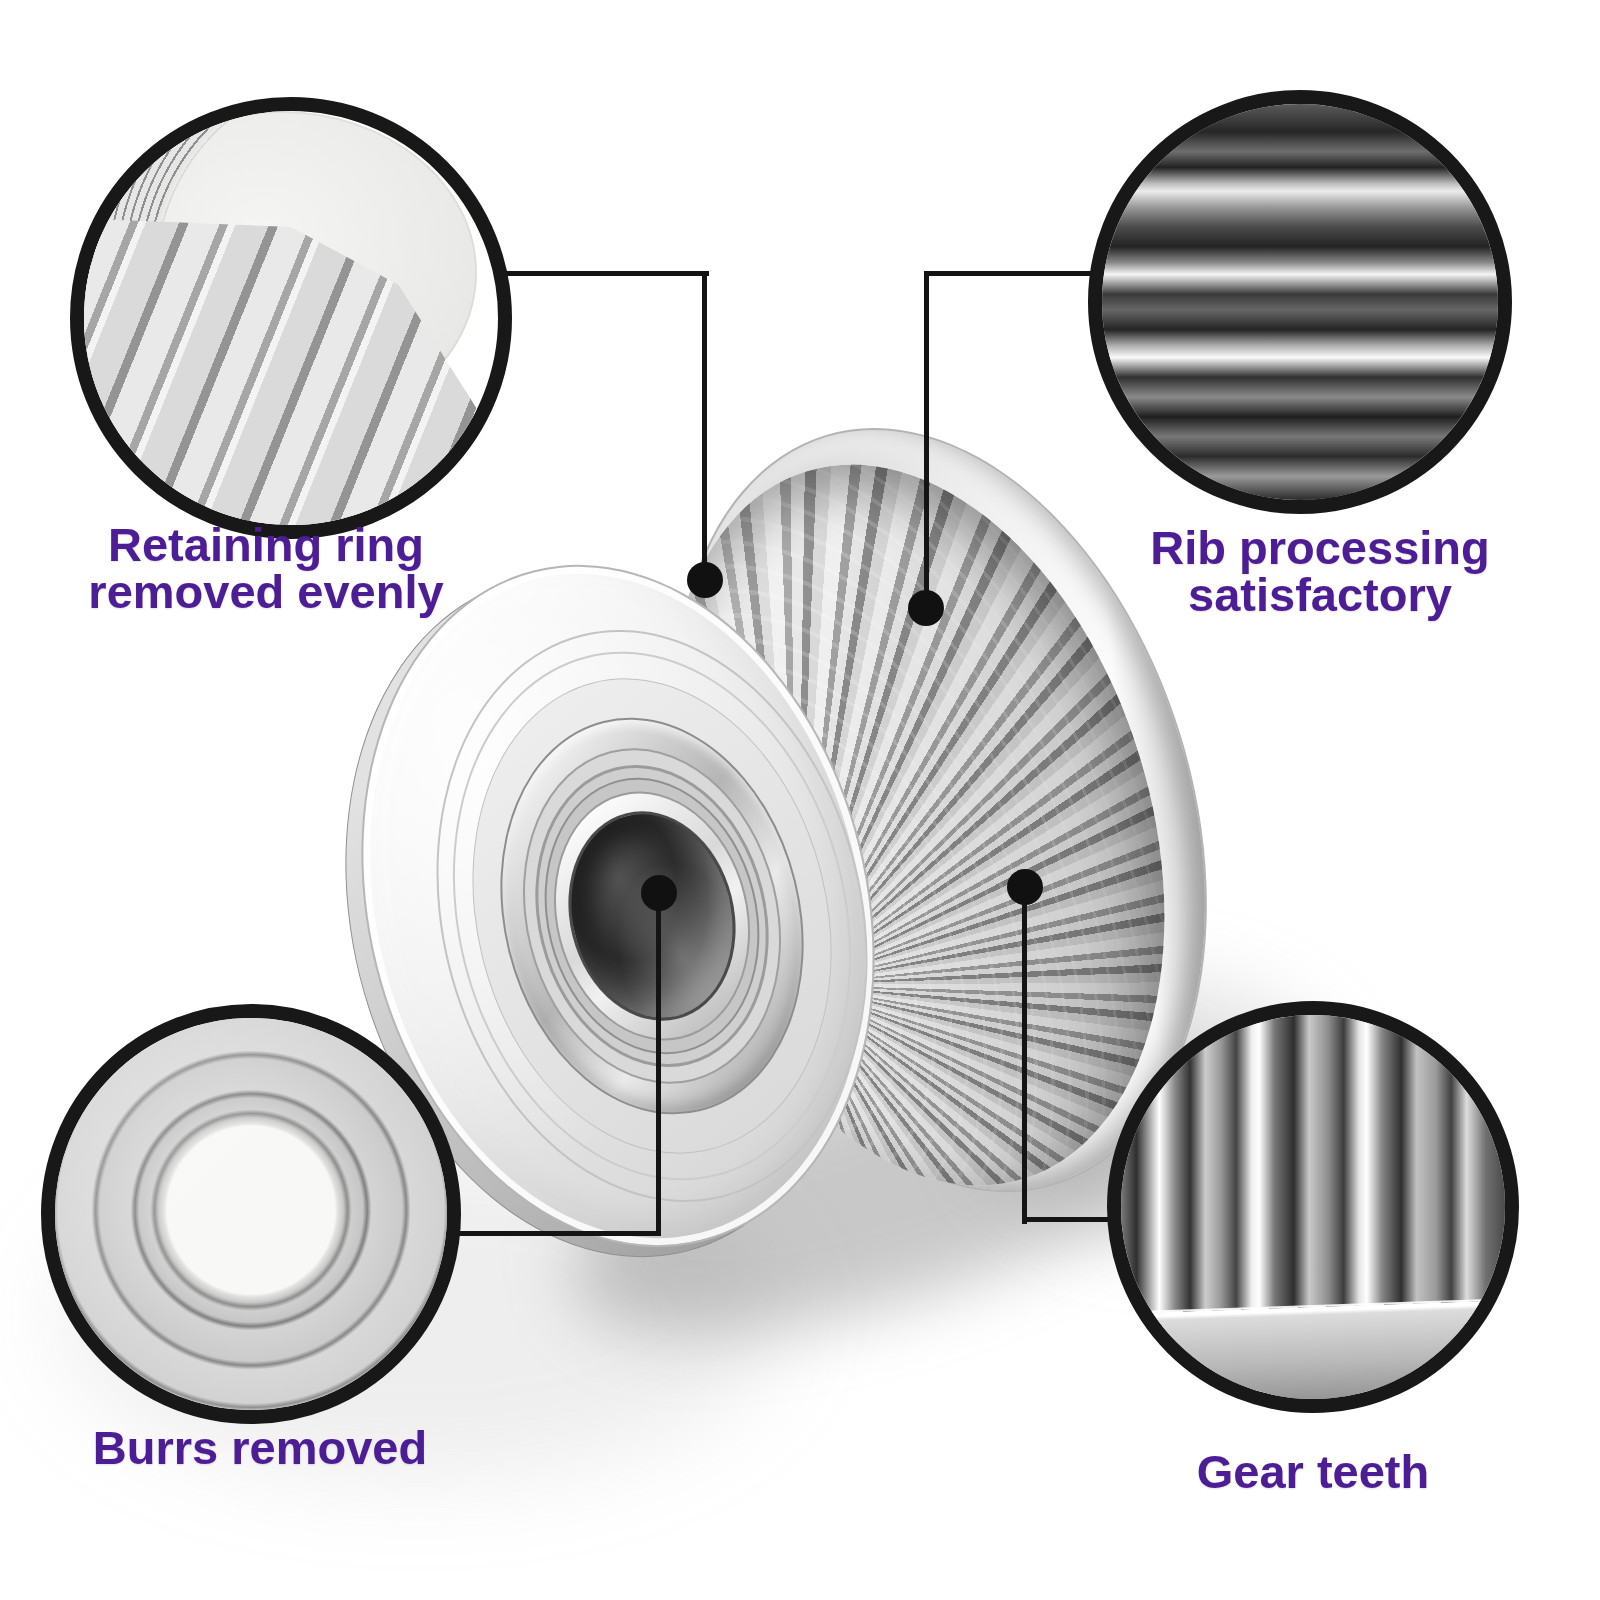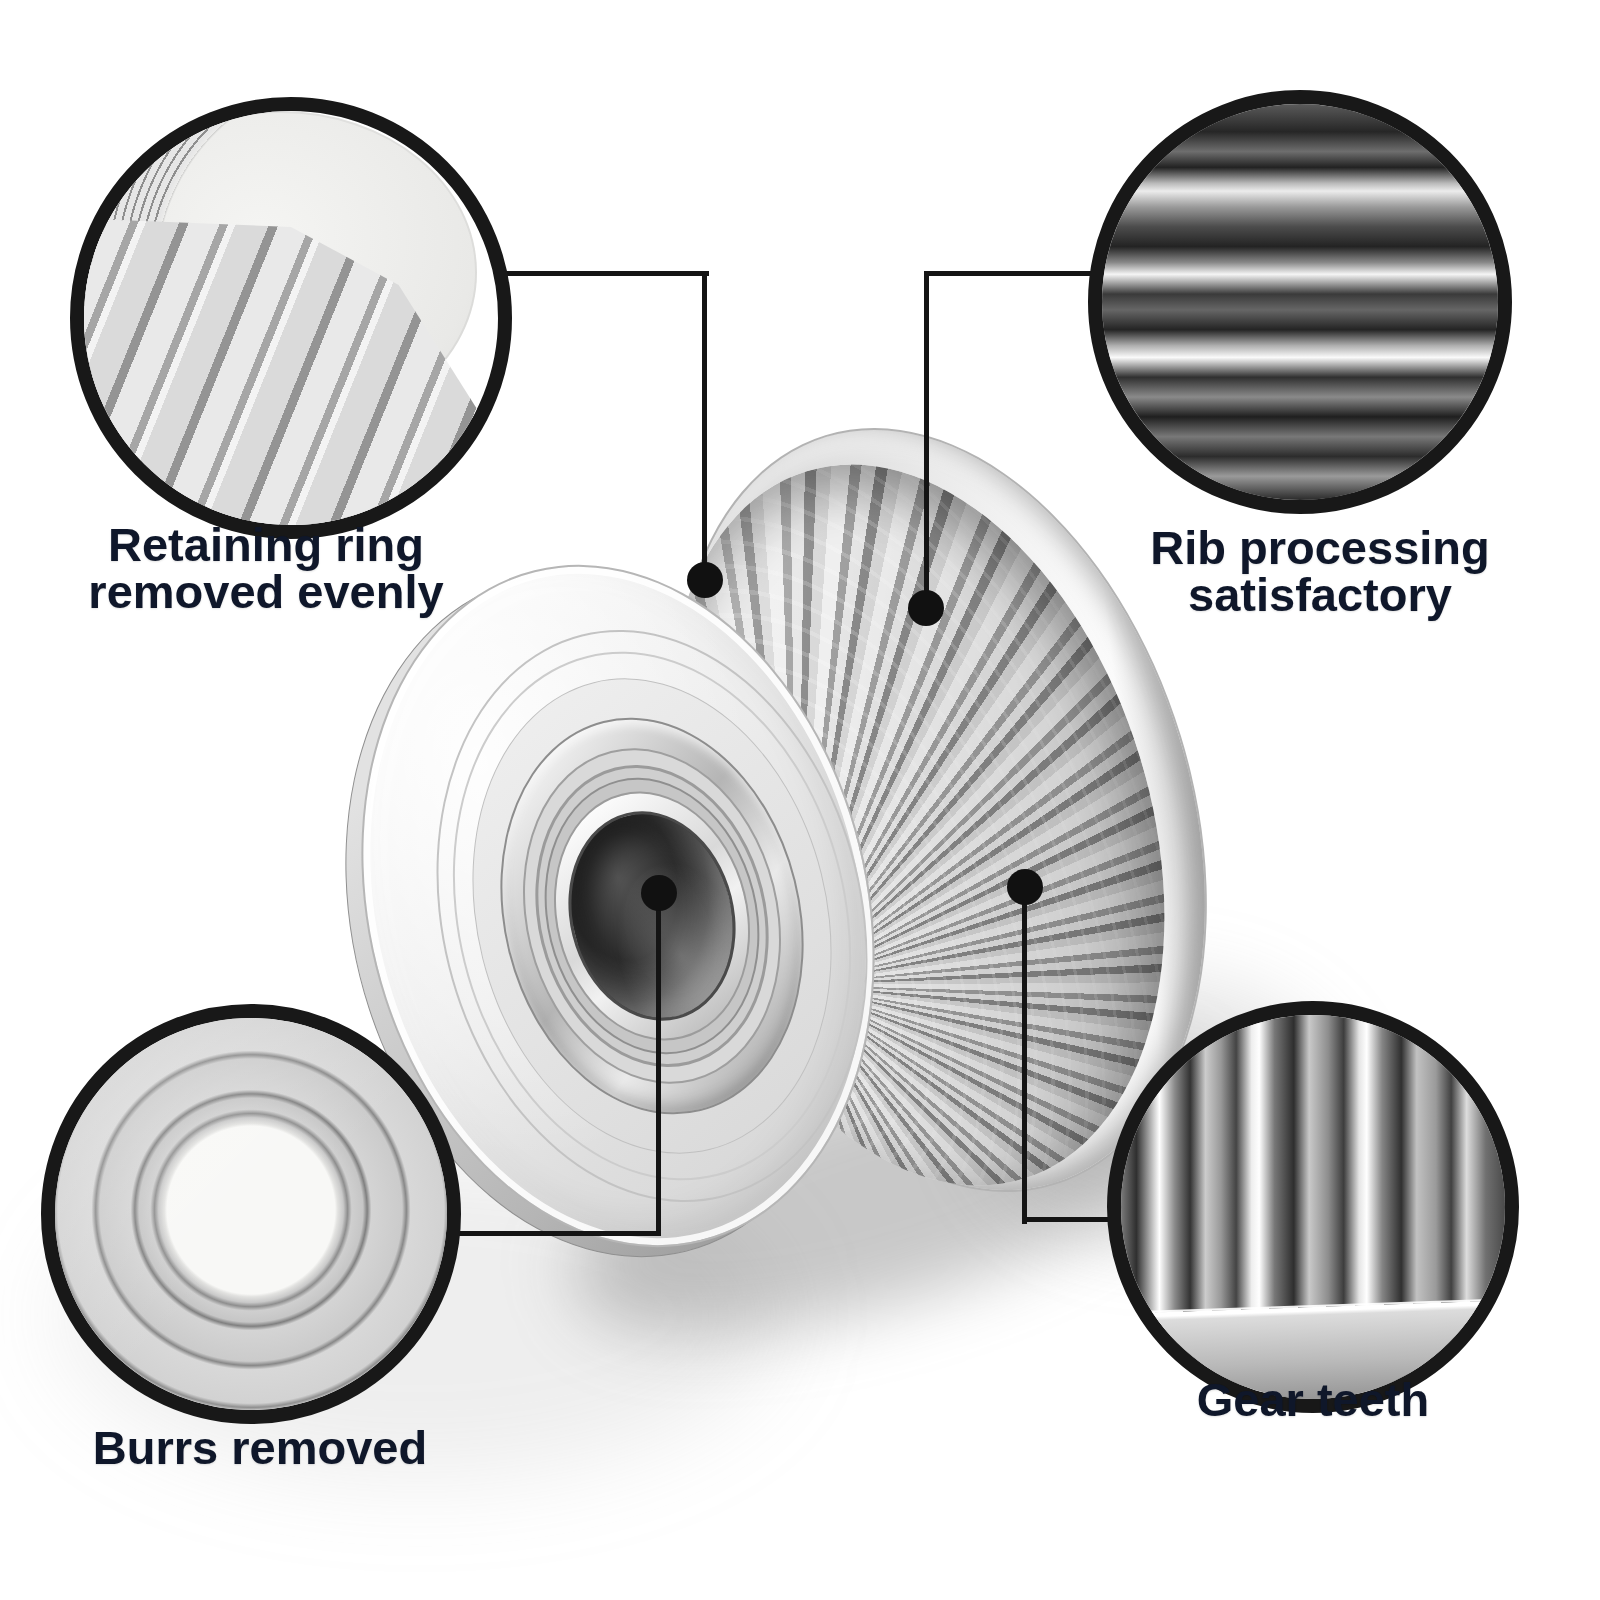--- a/index.html
+++ b/index.html
@@ -103,27 +103,27 @@
       #7a7a7a 0%, #2f2f2f 4%, #bbb 8%, #fff 10%, #8a8a8a 14%, #333 18%,
       #ccc 22%, #999 26%, #444 30%, #eee 34%, #fff 36%, #777 40%,
       #2e2e2e 45%, #c9c9c9 49%, #8d8d8d 54%, #3d3d3d 58%, #e5e5e5 62%,
       #fff 64%, #858585 68%, #303030 73%, #c2c2c2 77%, #9a9a9a 82%,
       #414141 86%, #ddd 90%, #707070 95%, #4a4a4a 100%);}
   .br-flange{position:absolute;left:-4%;bottom:-2%;width:108%;height:26%;
       background:linear-gradient(180deg,#ffffff 0 4%, #dcdcdc 8%, #b9b9b9 55%, #8f8f8f 100%);
       transform:rotate(-2deg);box-shadow:0 -2px 0 rgba(255,255,255,.9);}
 
   
-  .label{position:absolute;width:480px;text-align:center;color:#0f172a;
+  .label{position:absolute;width:480px;text-align:center;color:#4c1d95;
          font-weight:700;font-size:47px;line-height:47px;letter-spacing:0;
          text-shadow:0 1px 2px rgba(0,0,0,.12);}
   .label-tl{left:26px;top:521px;}
   .label-tr{left:1080px;top:524px;}
   .label-bl{left:20px;top:1424px;}
-  .label-br{left:1073px;top:1376px;}
+  .label-br{left:1073px;top:1448px;}
 </style>
 </head>
 <body>
 
 <div class="stage">
 
   <div class="wash wash-left"></div>
   <div class="wash wash-under"></div>
   <div class="wash wash-right"></div>
 

